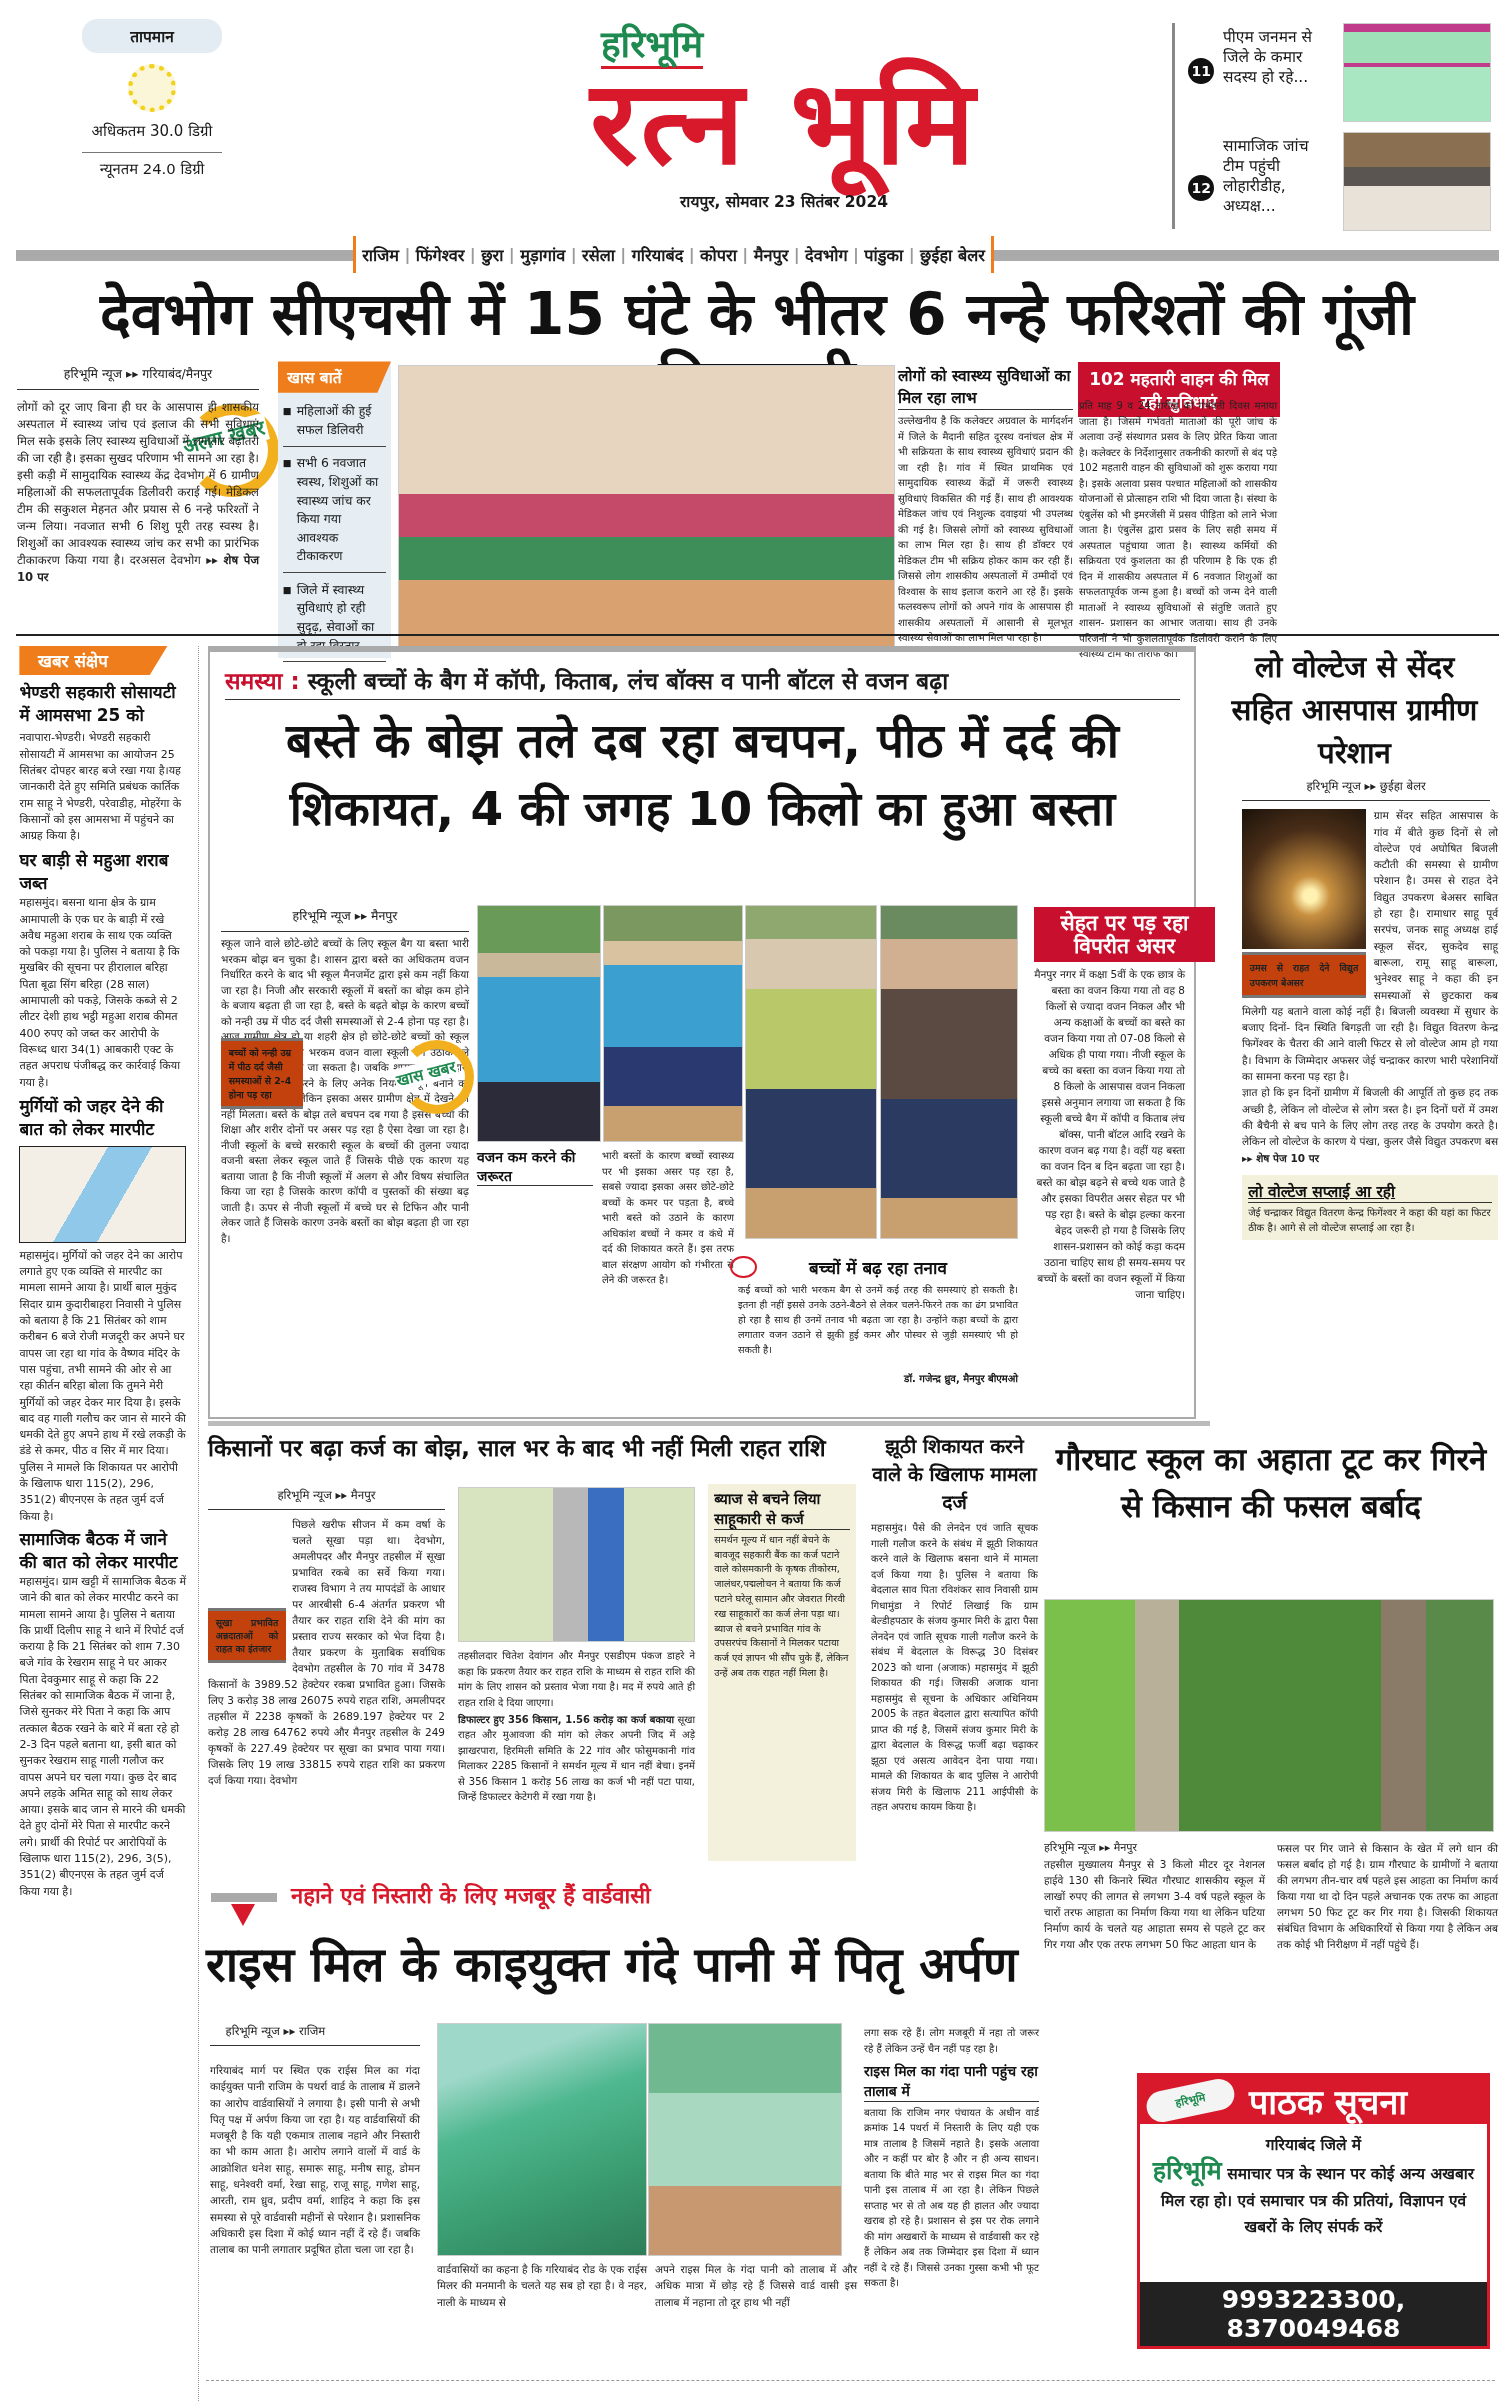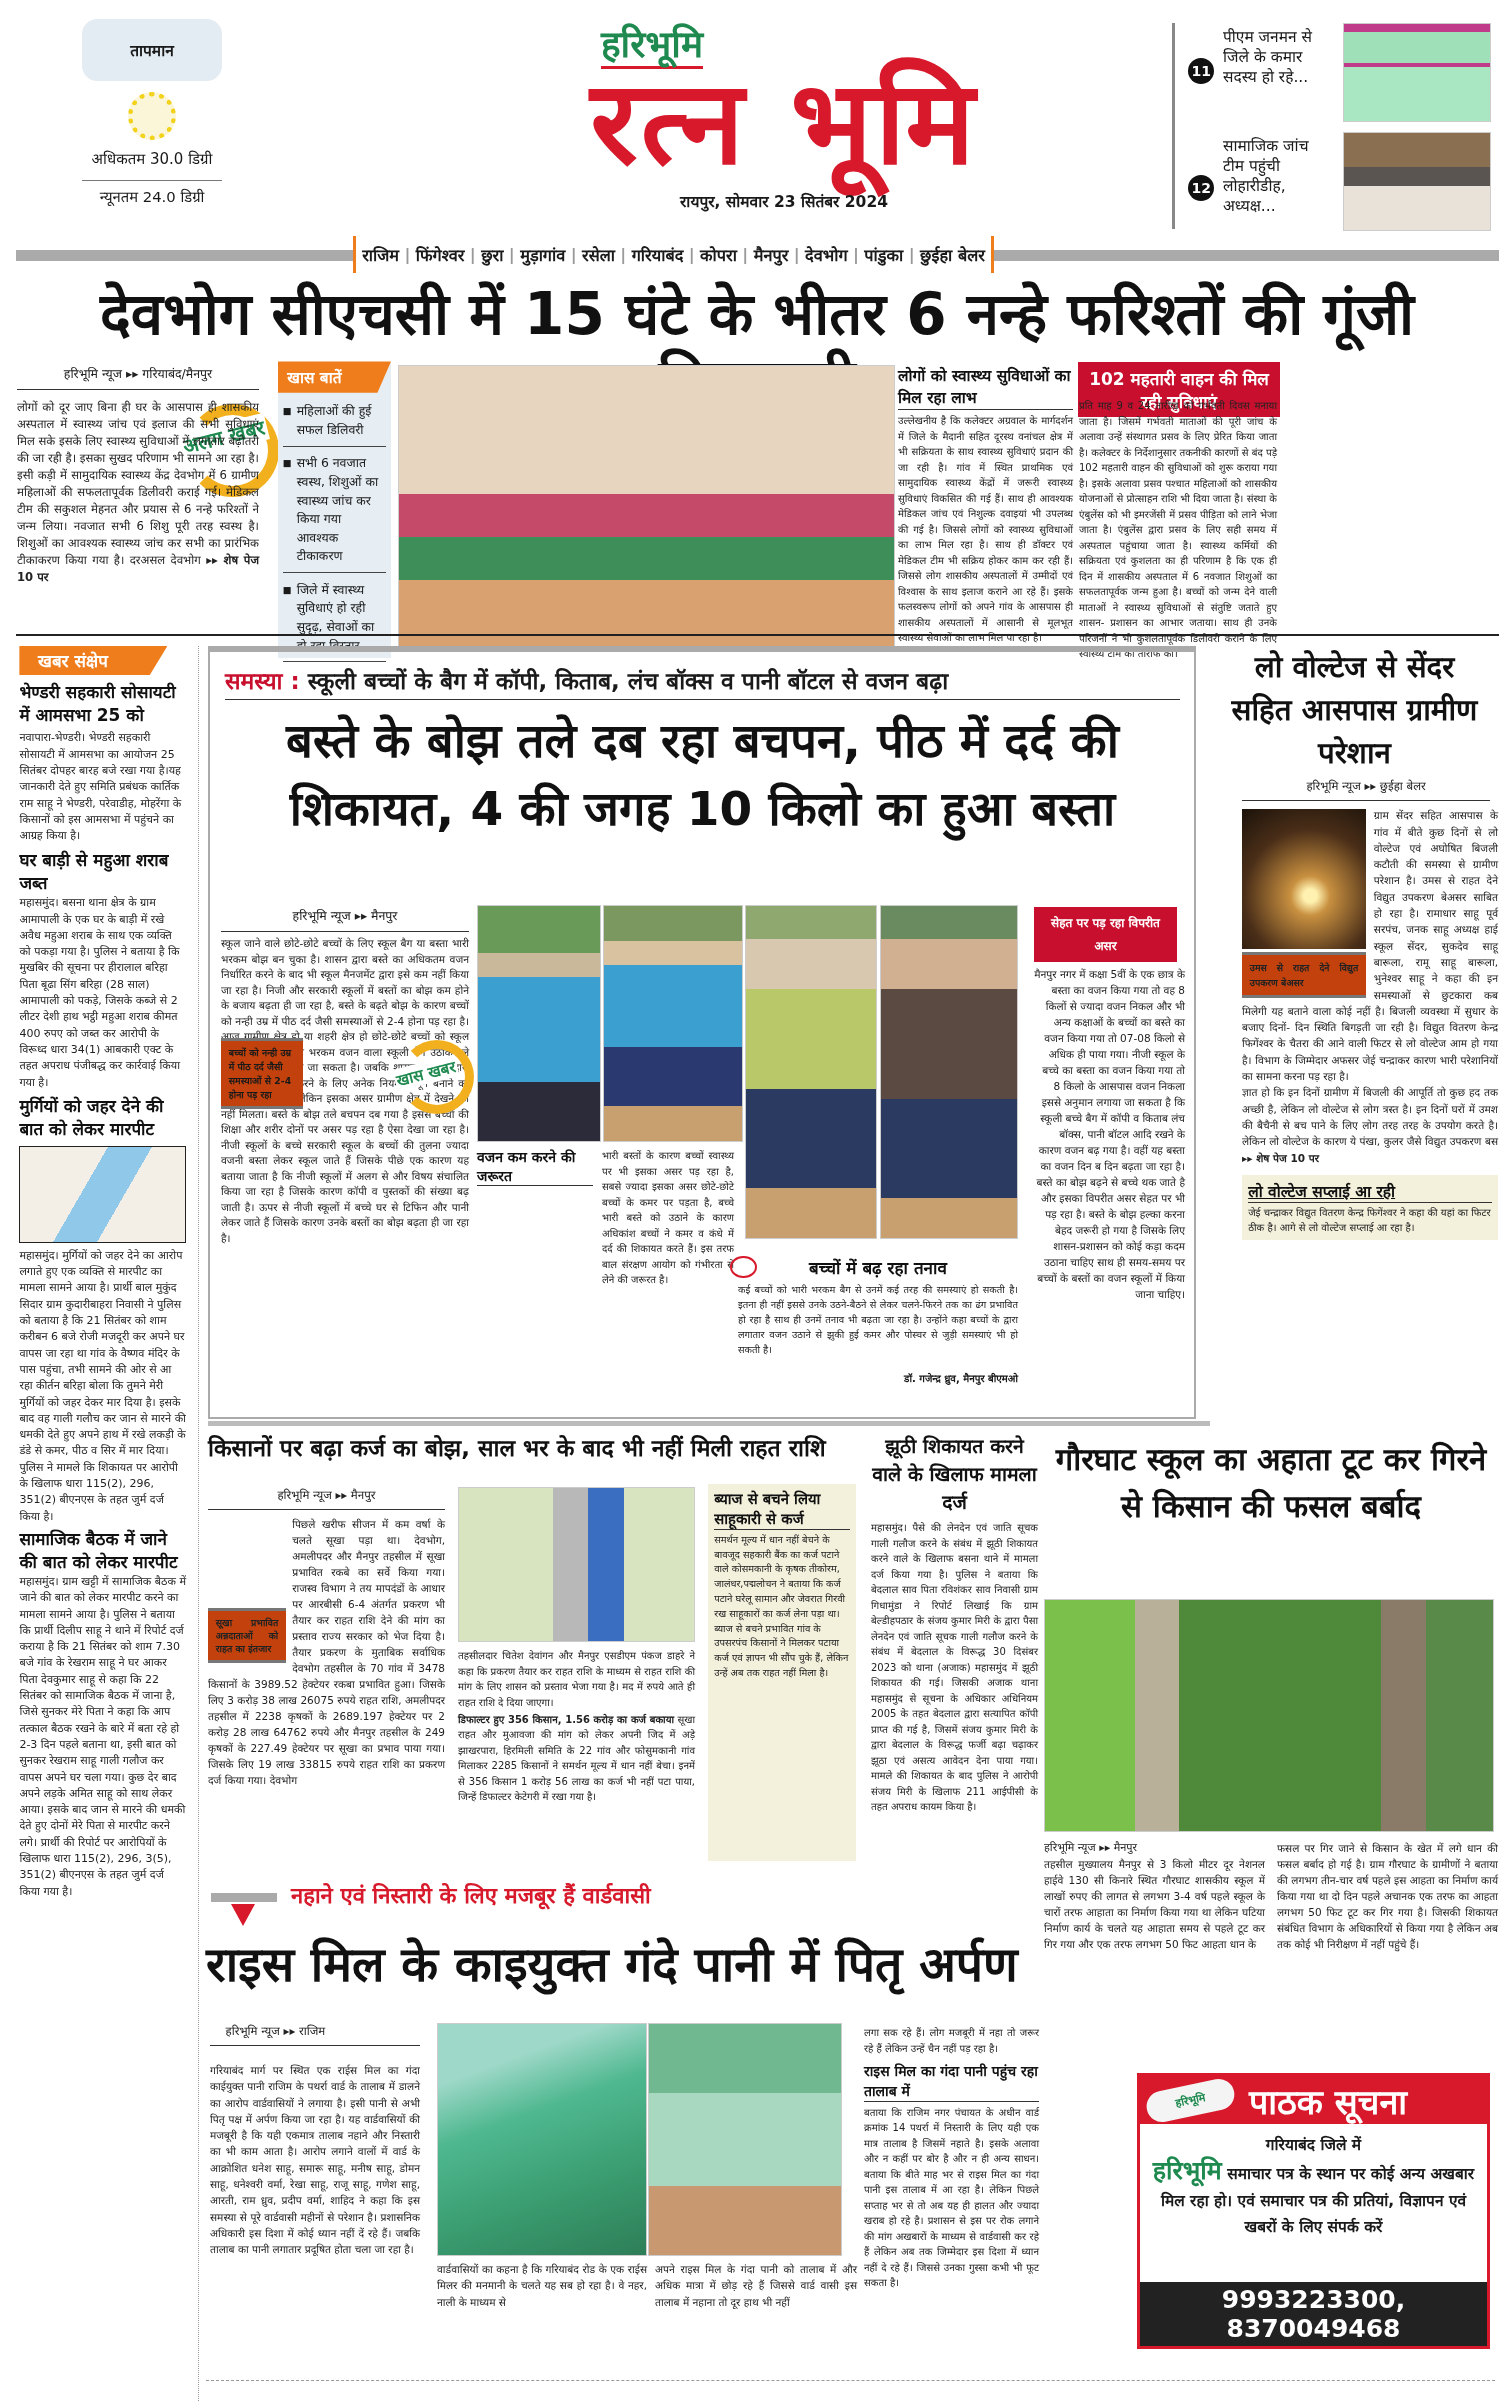--- a/index.html
+++ b/index.html
@@ -16,21 +16,21 @@
 .redbox{background:#c8102e;color:#fff;font-weight:bold;text-align:center}
 .bullet{font-size:12.4px;line-height:18.6px;border-bottom:0.8px solid #444;padding:4.7px 0 6.2px 14px;position:relative}
 .bullet:before{content:"■";position:absolute;left:0;font-size:9.3px}
 .more{font-weight:bold}
 .caption-box{background:#c2410c;border-top:3.1px solid #777;border-bottom:3.1px solid #777;padding:4.7px 7.8px;font-size:11px;line-height:15.5px;font-weight:bold}
 </style>
 </head>
 <body>
 
 <div class="abs" style="left:82px;top:19.4px;width:140px;text-align:center">
-  <div style="background:#e3ecf2;border-radius:15.5px;font-weight:bold;font-size:15.5px;padding:20px 0">तापमान</div>
+  <div style="background:#e3ecf2;border-radius:15.5px;font-weight:bold;font-size:15.5px;padding:6px 0">तापमान</div>
   <div style="width:48px;height:48px;margin:11px auto 7.8px;border-radius:50%;background:#fbf6d8;border:5.4px dotted #f2d21b"></div>
   <div style="font-size:15px;border-bottom:1.6px solid #777;padding-bottom:12px">अधिकतम 30.0 डिग्री</div>
   <div style="font-size:14.8px;padding-top:4.7px">न्यूनतम 24.0 डिग्री</div>
 </div>
 
 <div class="abs" style="left:481px;top:23px;width:606px;text-align:center">
   <div style="font-size:37px;font-weight:bold;color:#1e8a4f;line-height:43px;text-align:left;padding-left:0;border-bottom:3.1px solid #d7192b;display:inline-block;margin-left:-264px">हरिभूमि</div>
   <div style="font-size:116px;font-weight:bold;color:#d7192b;line-height:124px;margin-top:-7.8px;letter-spacing:3.1px">रत्न भूमि</div>
   <div style="font-size:15.5px;font-weight:bold;margin-top:4.7px">रायपुर, सोमवार 23 सितंबर 2024</div>
 </div>
@@ -147,21 +147,21 @@
 <div class="abs txt-sm" style="left:602px;top:1148px;width:132px;font-size:10px;line-height:15.5px">भारी बस्तों के कारण बच्चों स्वास्थ्य पर भी इसका असर पड़ रहा है, सबसे ज्यादा इसका असर छोटे-छोटे बच्चों के कमर पर पड़ता है, बच्चे भारी बस्ते को उठाने के कारण अधिकांश बच्चों ने कमर व कंधे में दर्द की शिकायत करते हैं। इस तरफ बाल संरक्षण आयोग को गंभीरता से लेने की जरूरत है।</div>
 <div class="abs txt-sm" style="left:477px;top:1211px;width:116px"></div>
 
 <div class="abs" style="left:738px;top:1248px;width:280px">
   <div style="position:absolute;left:-7.8px;top:7.8px;width:26.4px;height:22px;border:2.3px solid #d7192b;border-radius:50%"></div>
   <div class="hl" style="font-size:17px;text-align:center;padding-top:7.8px">बच्चों में बढ़ रहा तनाव</div>
   <div class="txt-sm" style="font-size:9.7px;line-height:14.8px;margin-top:4.7px">कई बच्चों को भारी भरकम बैग से उनमें कई तरह की समस्याएं हो सकती है। इतना ही नहीं इससे उनके उठने-बैठने से लेकर चलने-फिरने तक का ढंग प्रभावित हो रहा है साथ ही उनमें तनाव भी बढ़ता जा रहा है। उन्होंने कहा बच्चों के द्वारा लगातार वजन उठाने से झुकी हुई कमर और पोस्चर से जुड़ी समस्याएं भी हो सकती है।</div>
   <div style="text-align:right;font-size:10px;font-weight:bold;margin-top:14px">डॉ. गजेन्द्र ध्रुव, मैनपुर बीएमओ</div>
 </div>
 
-<div class="abs redbox" style="left:1034px;top:907px;width:143px;font-size:12px;line-height:23px;padding:4.7px 6.2px">सेहत पर पड़ रहा विपरीत असर</div>
+<div class="abs redbox" style="left:1034px;top:907px;width:181px;font-size:21px;line-height:23px;padding:4.7px 6.2px">सेहत पर पड़ रहा विपरीत असर</div>
 <div class="abs txt-sm" style="left:1034px;top:966px;width:151px;text-align:right;font-size:10.5px;line-height:16px">मैनपुर नगर में कक्षा 5वीं के एक छात्र के बस्ता का वजन किया गया तो वह 8 किलों से ज्यादा वजन निकल और भी अन्य कक्षाओं के बच्चों का बस्ते का वजन किया गया तो 07-08 किलो से अधिक ही पाया गया। नीजी स्कूल के बच्चे का बस्ता का वजन किया गया तो 8 किलो के आसपास वजन निकला इससे अनुमान लगाया जा सकता है कि स्कूली बच्चे बैग में कॉपी व किताब लंच बॉक्स, पानी बॉटल आदि रखने के कारण वजन बढ़ गया है। वहीं यह बस्ता का वजन दिन ब दिन बढ़ता जा रहा है। बस्ते का बोझ बढ़ने से बच्चे थक जाते है और इसका विपरीत असर सेहत पर भी पड़ रहा है। बस्ते के बोझ हल्का करना बेहद जरूरी हो गया है जिसके लिए शासन-प्रशासन को कोई कड़ा कदम उठाना चाहिए साथ ही समय-समय पर बच्चों के बस्तों का वजन स्कूलों में किया जाना चाहिए।</div>
 
 <div class="abs" style="left:1211px;top:646px;width:287px">
   <h2 class="hl" style="font-size:29.5px;line-height:43px;text-align:center;padding:0 15.5px">लो वोल्टेज से सेंदर सहित आसपास ग्रामीण परेशान</h2>
   <div class="byline" style="margin:3.1px 7.8px 6.2px 31px;font-size:11.6px">हरिभूमि न्यूज ▸▸ छुईहा बेलर</div>
   <div class="txt-sm" style="margin-left:31px;font-size:10.5px;line-height:16.3px">
     <div style="float:left;width:124px;height:140px;margin:1.6px 7.8px 3.1px 0;background:radial-gradient(circle at 55% 62%,#fff1b0 0 6%,#c89040 18%,#4a2e18 60%,#1a120a)"></div>
     <div class="caption-box" style="float:left;clear:left;width:124px;margin:0 7.8px 3.1px 0;font-size:9.3px">उमस से राहत देने विद्युत उपकरण बेअसर</div>
     <span>ग्राम सेंदर सहित आसपास के गांव में बीते कुछ दिनों से लो वोल्टेज एवं अघोषित बिजली कटौती की समस्या से ग्रामीण परेशान है। उमस से राहत देने विद्युत उपकरण बेअसर साबित हो रहा है। रामाधार साहू पूर्व सरपंच, जनक साहू अध्यक्ष हाई स्कूल सेंदर, सुकदेव साहू बारूला, रामू साहू बारूला, भुनेश्वर साहू ने कहा की इन समस्याओं से छुटकारा कब मिलेगी यह बताने वाला कोई नहीं है। बिजली व्यवस्था में सुधार के बजाए दिनों- दिन स्थिति बिगड़ती जा रही है। विद्युत वितरण केन्द्र फिगेंश्वर के चैतरा की आने वाली फिटर से लो वोल्टेज आम हो गया है। विभाग के जिम्मेदार अफसर जेई चन्द्राकर कारण भारी परेशानियों का सामना करना पड़ रहा है।</span>
   </div>

